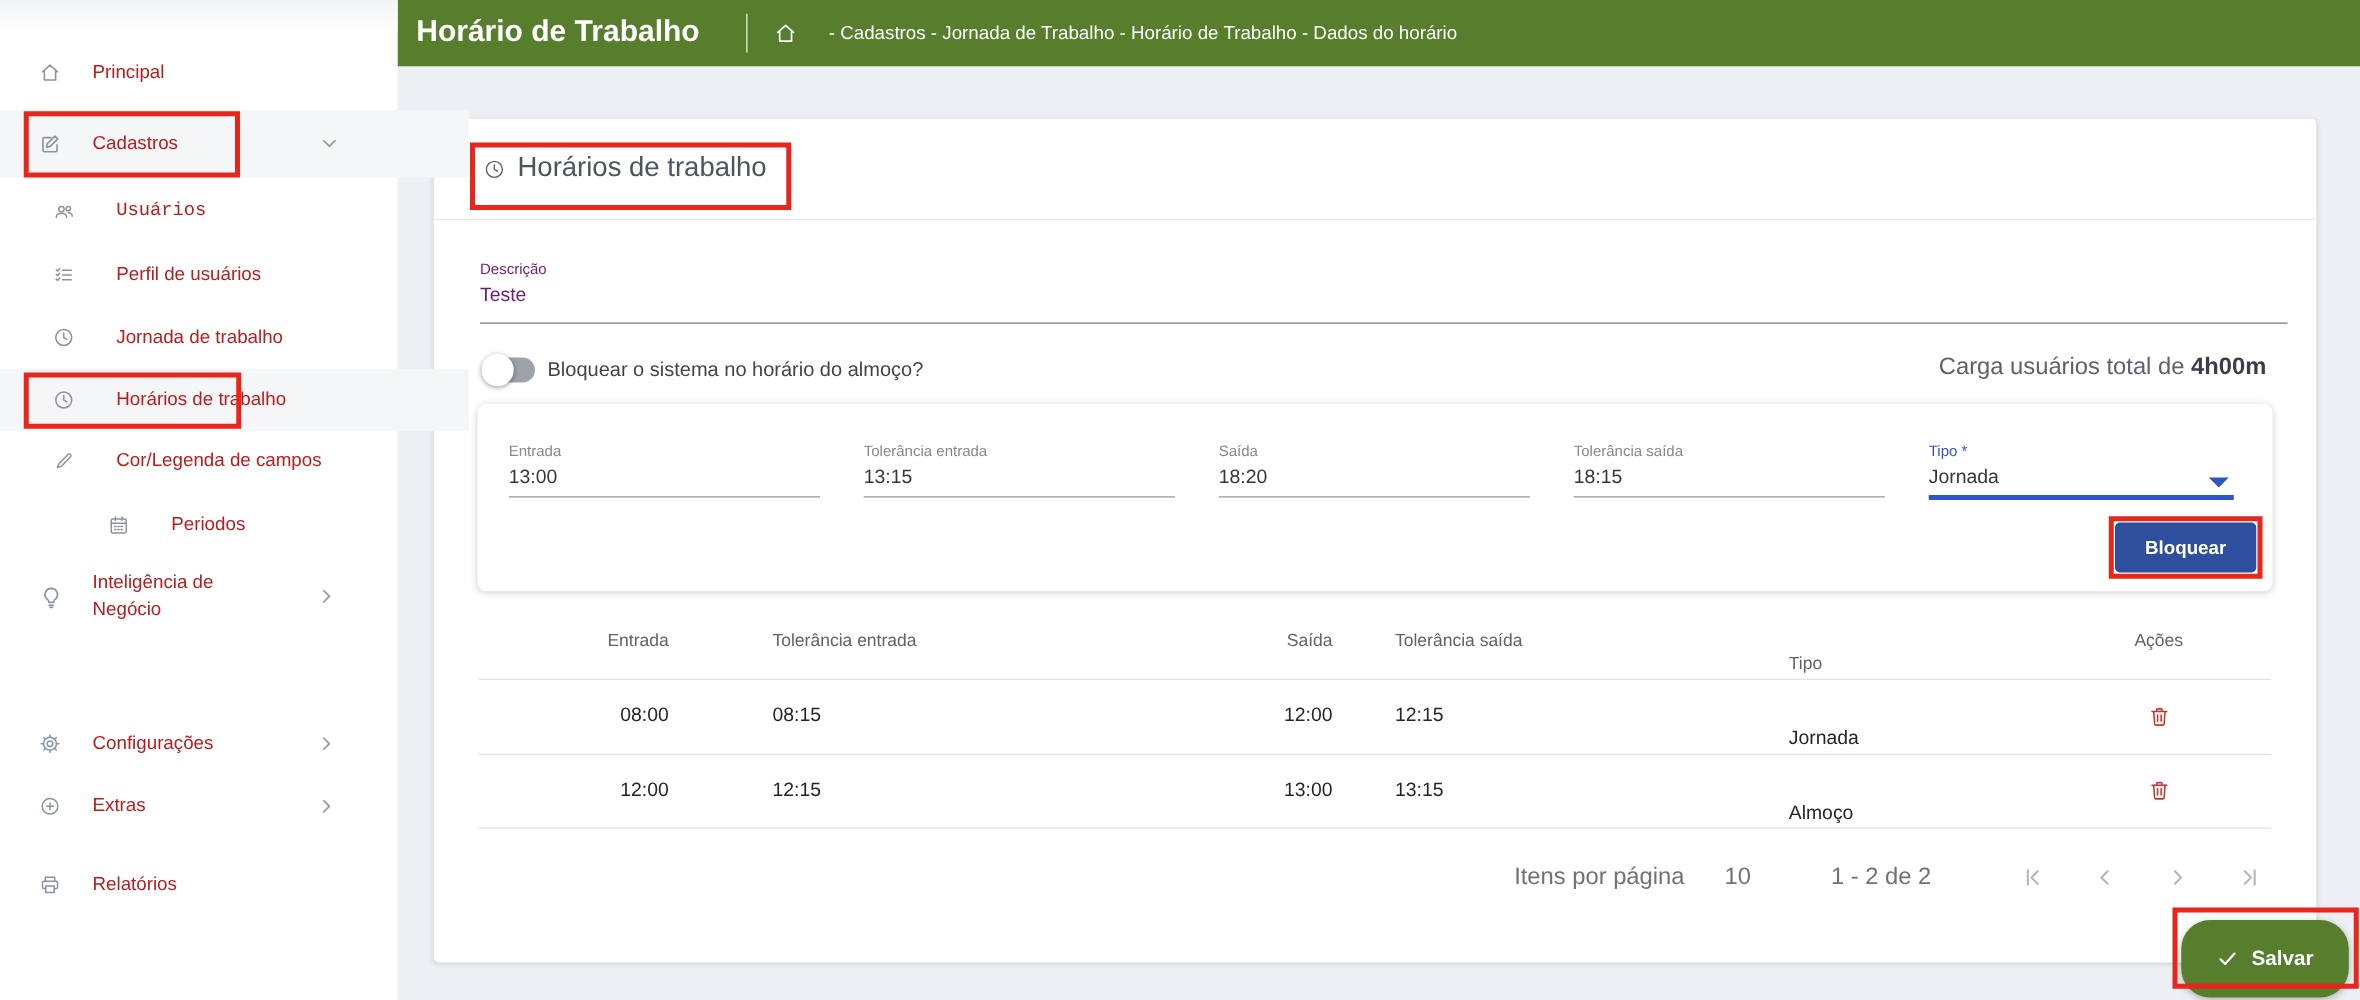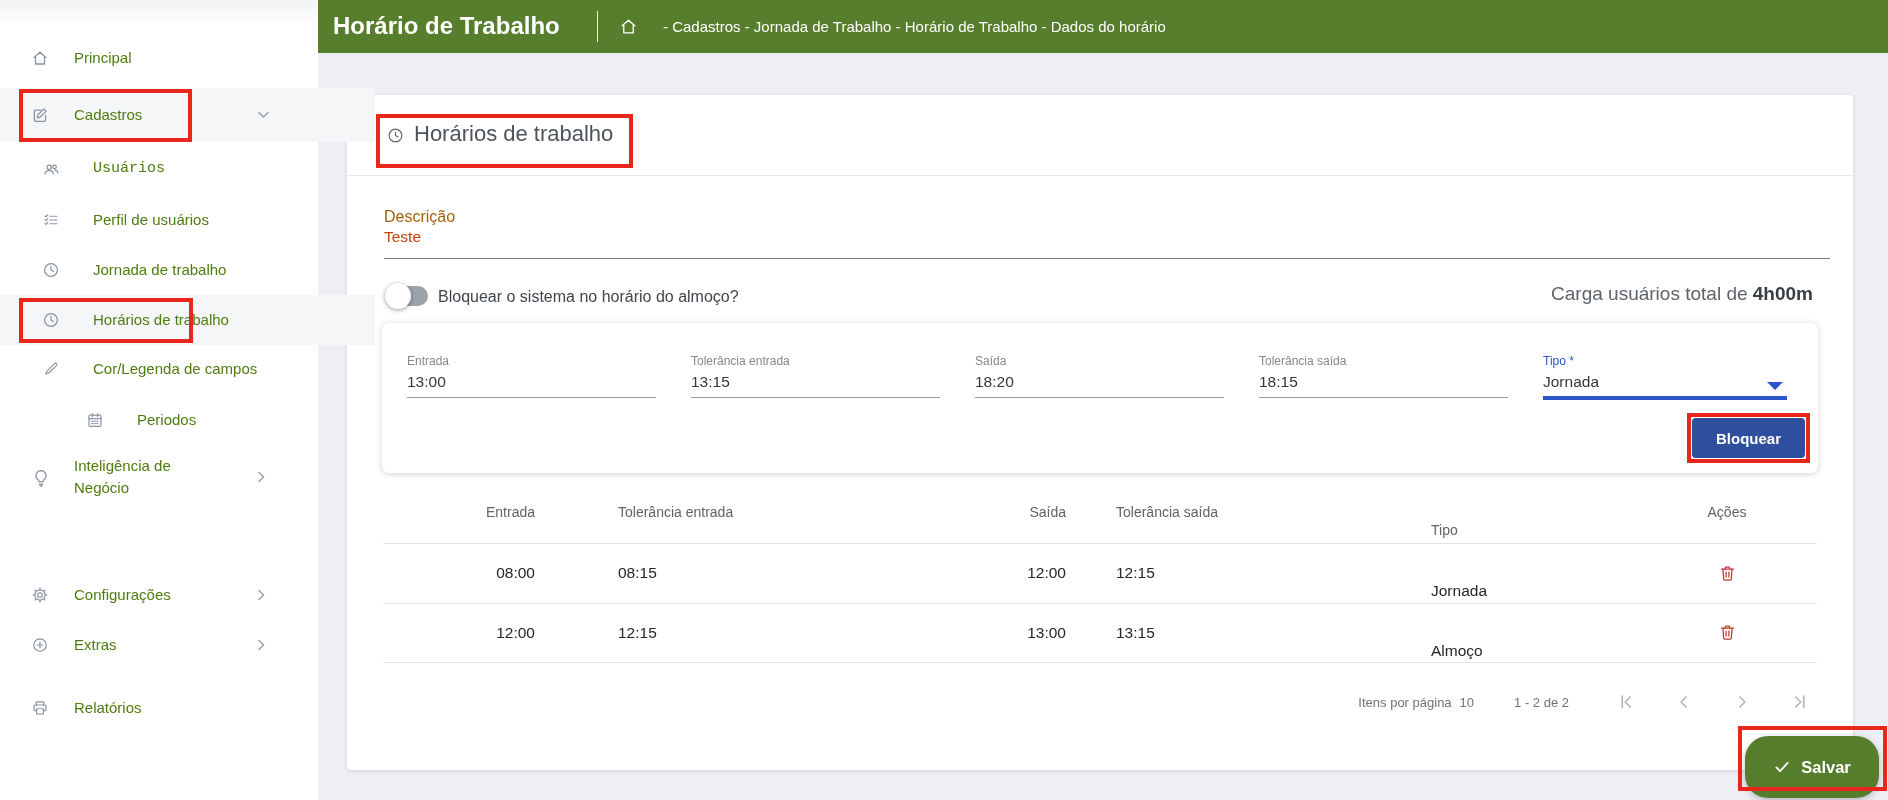--- a/index.html
+++ b/index.html
@@ -3,21 +3,21 @@
 <meta charset="utf-8">
 <style>
 * { margin:0; padding:0; box-sizing:border-box; }
 html,body { width:1888px; height:800px; }
 body { position:relative; font-family:"Liberation Sans",sans-serif; background:#edeff4; overflow:hidden; }
 svg { display:block; }
 
 
 .sidebar { position:absolute; left:0; top:0; width:318px; height:800px; background:#fff; z-index:2; }
 .sidebar::before { content:""; position:absolute; left:0; top:0; right:0; height:26px; background:linear-gradient(#f3f4f6,#fff); }
-.nav-item { position:absolute; left:0; width:375px; display:flex; align-items:center; color:#4d7c0f; font-size:15px; cursor:pointer; }
+.nav-item { position:absolute; left:0; width:375px; display:flex; align-items:center; color:#b91c1c; font-size:15px; cursor:pointer; }
 .nav-item.hl { background:#f5f6f8; }
 .nav-item .ic { position:absolute; width:18px; height:18px; color:#8a93a2; }
 .nav-item.lv1 .ic { left:31px; }
 .nav-item.lv2 .ic { left:42px; }
 .nav-item.lv1 .lbl { margin-left:74px; }
 .nav-item.lv2 .lbl { margin-left:93px; }
 .nav-item .lbl { line-height:1.45; max-width:168px; }
 .nav-item.lv1 .lbl { max-width:150px; }
 .nav-item .chev { position:absolute; left:258px; top:50%; transform:translateY(-50%); color:#9aa0a6; }
 
@@ -26,22 +26,22 @@
 .header .ttl { position:absolute; left:15px; top:12px; font-size:24px; font-weight:bold; }
 .header .vdiv { position:absolute; left:279px; top:11px; width:1px; height:31px; background:rgba(255,255,255,.9); }
 .header .home-ic { position:absolute; left:301px; top:17px; }
 .header .crumb { position:absolute; left:345px; top:18px; font-size:15px; }
 
 
 .card { position:absolute; left:347px; top:95px; width:1506px; height:675px; background:#fff; border-radius:4px; box-shadow:0 1px 4px rgba(31,36,40,.14); z-index:1; }
 .ct-ic { position:absolute; left:40px; top:32px; color:#5f6368; }
 .ct-tx { position:absolute; left:67px; top:26px; font-size:22px; color:#4d545b; }
 .hdr-divider { position:absolute; left:0; right:0; top:80px; height:1px; background:#e9eaec; }
-.desc-label { position:absolute; left:37px; top:113px; font-size:16px; color:#a16207; }
-.desc-value { position:absolute; left:37px; top:133px; font-size:15.5px; color:#c2410c; }
+.desc-label { position:absolute; left:37px; top:113px; font-size:12px; color:#701a75; }
+.desc-value { position:absolute; left:37px; top:133px; font-size:15.5px; color:#701a75; }
 .desc-line { position:absolute; left:37px; top:163px; width:1446px; height:1px; background:#74777b; }
 
 .toggle { position:absolute; left:38px; top:191px; width:43px; height:20px; border-radius:10px; background:#9da3ab; cursor:pointer; }
 .toggle .thumb { position:absolute; left:0; top:-3px; width:26px; height:26px; border-radius:50%; background:#fff; box-shadow:0 1px 4px rgba(0,0,0,.4); }
 .toggle-label { position:absolute; left:91px; top:193px; font-size:16px; color:#3f454c; }
 .carga { position:absolute; right:40px; top:188px; font-size:19px; color:#5d626b; }
 .carga b { color:#3a3f47; }
 
 
 .inner-card { position:absolute; left:35px; top:228px; width:1436px; height:150px; background:#fff; border-radius:7px; box-shadow:0 1px 6px rgba(32,33,36,.2); }
@@ -61,21 +61,21 @@
 .trow { height:59.5px; border-bottom:1px solid #e2e4e7; color:#222529; font-size:15.5px; }
 .cc1 { grid-column:1; justify-self:end; }
 .cc2 { grid-column:3; justify-self:start; }
 .cc3 { grid-column:4; justify-self:end; }
 .cc4 { grid-column:6; justify-self:start; }
 .cc5 { grid-column:7; justify-self:start;margin-top:36px; }
 .cc6 { grid-column:8; justify-self:center; }
 .trash-btn { background:none; border:none; color:#c5372c; cursor:pointer; }
 
 
-.paginator { position:absolute; right:24px; top:587px; height:40px; display:flex; align-items:center; color:#6f7379; font-size:13px; }
+.paginator { position:absolute; right:24px; top:587px; height:40px; display:flex; align-items:center; color:#6f7379; font-size:19px;gap:24px; }
 .pg-val { margin-left:8px; }
 .pg-range { margin-left:40px; }
 .pg-nav { margin-left:28px; display:flex; }
 .pg-btn { width:58px; height:40px; display:flex; align-items:center; justify-content:center; background:none; border:none; color:#b3b6bb; cursor:pointer; }
 
 
 .save-btn { position:absolute; left:1745px; top:736px; width:134px; height:62px; border-radius:23px; background:#567e2d; color:#fff; font-size:16.5px; font-weight:bold; display:flex; align-items:center; justify-content:center; gap:10px; border:none; box-shadow:0 2px 6px rgba(0,0,0,.25); z-index:3; font-family:"Liberation Sans",sans-serif; cursor:pointer; }
 
 
 .anno { position:absolute; border:4px solid #e8261b; z-index:10; pointer-events:none; }

